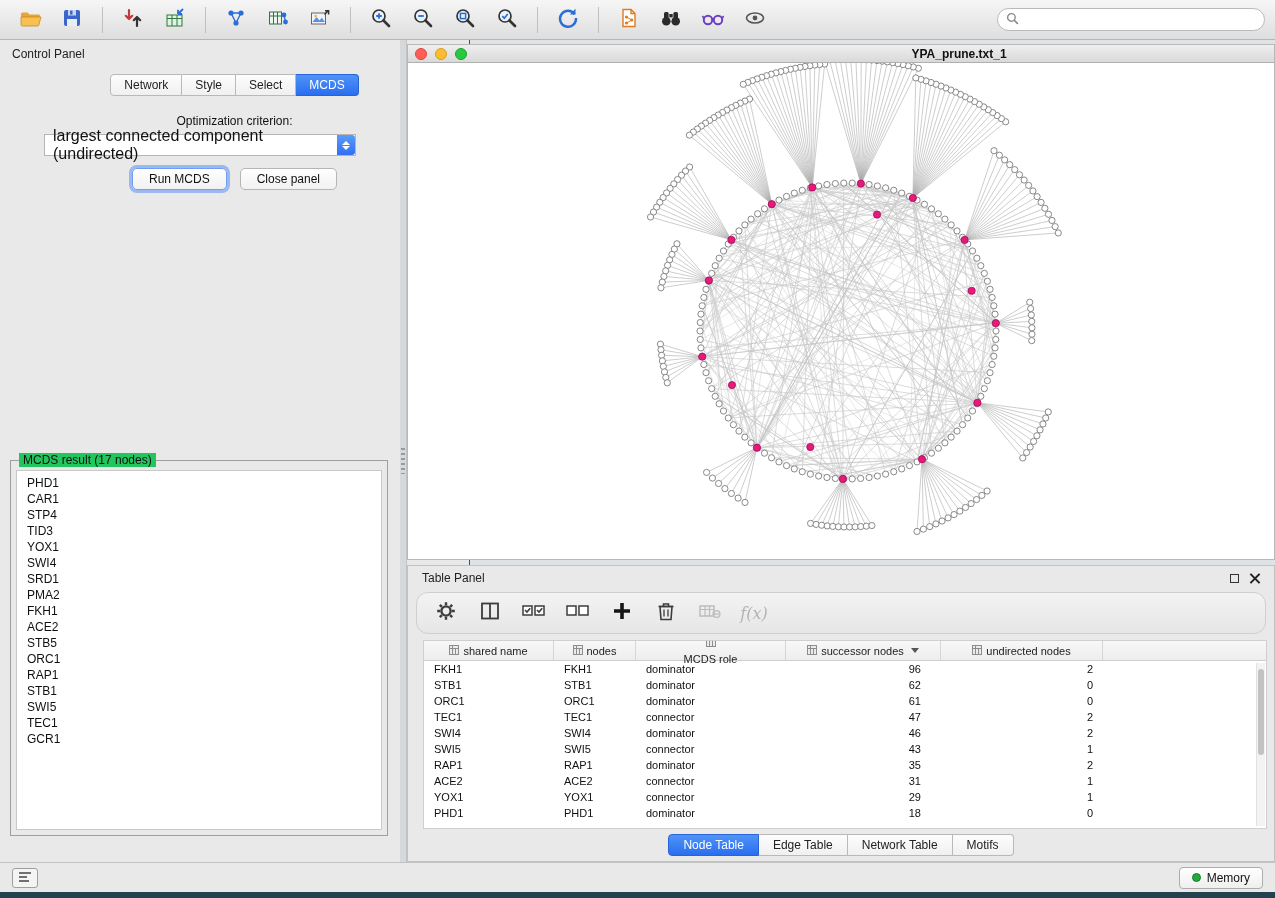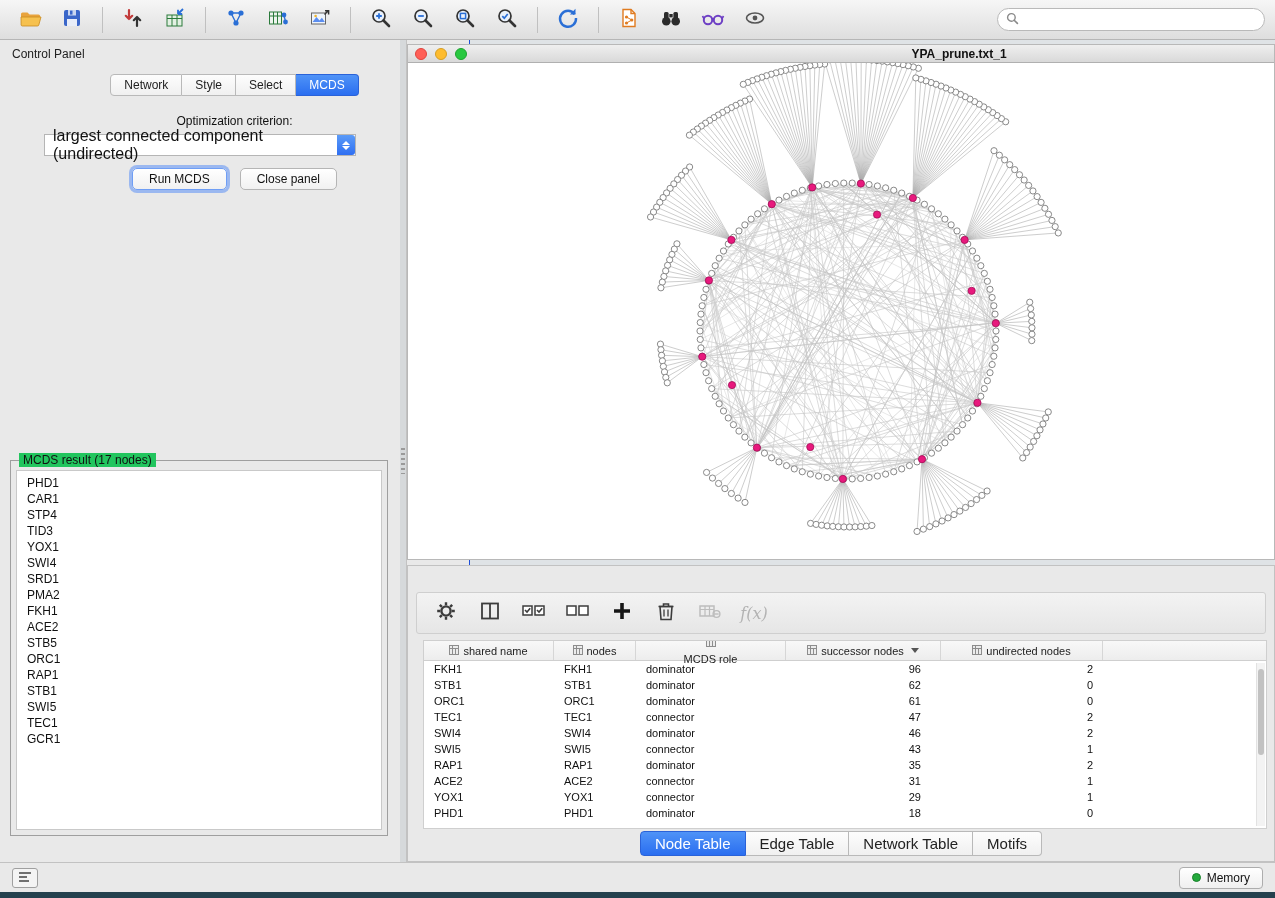--- a/index.html
+++ b/index.html
@@ -60,38 +60,38 @@
   .tl { width:12px; height:12px; border-radius:50%; }
   .tl.red{ background:#ff5f57; border:1px solid #e0443e;} .tl.yellow{ background:#febc2e; border:1px solid #d69e24;} .tl.green{ background:#28c840; border:1px solid #1da32f;}
   .nw-title { position:absolute; left:0; right:0; text-align:center; font-size:12px; font-weight:700; color:#111; transform:translateX(118px); }
   .nw-canvas { position:absolute; left:0; top:18px; right:0; bottom:0; background:#fff; }
 
   
   .table-panel { position:absolute; left:407px; top:565px; width:868px; height:297px; background:#e9e9e9; border:1px solid #c2c2c2; }
   .tp-titlebar { height:24px; display:flex; align-items:center; padding:0 14px; }
   .tp-title { font-size:12px; color:#222; }
   .tp-toolbar { position:absolute; left:8px; right:8px; top:26px; height:42px;
-    background:linear-gradient(#f3f3f3,#e6e6e6); border:1px solid #cfcfcf; border-radius:3px;
+    background:linear-gradient(#f3f3f3,#e6e6e6); border:1px solid #cfcfcf; border-radius:12px;
     display:flex; align-items:center; padding:16px 14px; gap:14px; }
   .tpbtn { width:30px; height:30px; display:flex; align-items:center; justify-content:center; }
   .fx-label { font-size:16px; font-style:italic; font-family:"DejaVu Serif","Liberation Serif",serif; color:#b3b3b3; }
   .tp-table { position:absolute; left:15px; right:7px; top:74px; bottom:32px; background:#fff; border:1px solid #cfcfcf; overflow:hidden; }
   .nt-head { display:flex; height:20px; background:linear-gradient(#f8f8f8,#ededed); border-bottom:1px solid #cfcfcf; }
   .th { display:flex; align-items:center; justify-content:center; gap:4px; font-size:11px; color:#222; border-right:1px solid #d6d6d6; }
   .thl { white-space:nowrap; }
   .sortchev { width:0; height:0; border-left:4px solid transparent; border-right:4px solid transparent; border-top:5px solid #555; margin-left:3px; }
   .trow { display:flex; height:16px; align-items:center; }
   .td { font-size:11px; color:#111; white-space:nowrap; overflow:hidden; }
   .c0{ width:130px; } .c1{ width:82px; } .c2{ width:150px;flex-direction:column; } .c3{ width:155px; } .c4{ width:162px; }
   .td.c0,.td.c1,.td.c2 { padding-left:10px; }
   .td.c3 { text-align:right; padding-right:20px; } .td.c4 { text-align:right; padding-right:10px; }
   .nt-scroll { position:absolute; right:1px; top:22px; bottom:2px; width:9px; background:#f3f3f3; border-left:1px solid #e2e2e2; }
   .nt-thumb { position:absolute; left:1px; right:1px; top:6px; height:86px; background:#c2c2c2; border-radius:4px; }
   .tp-tabs { position:absolute; left:0; right:0; bottom:5px; display:flex; justify-content:center; }
-  .tp-tab { font-size:15px; padding:3px 14px; background:linear-gradient(#fdfdfd,#f0f0f0); border:1px solid #b9b9b9; border-left:none; color:#222; }
+  .tp-tab { font-size:12px; padding:3px 14px; background:linear-gradient(#fdfdfd,#f0f0f0); border:1px solid #b9b9b9; border-left:none; color:#222; }
   .tp-tab:first-child { border-left:1px solid #b9b9b9; border-radius:4px 0 0 4px; }
   .tp-tab:last-child { border-radius:0 4px 4px 0; }
   .tp-tab.active { background:linear-gradient(#4f93f7,#2a6ef0); color:#fff; border-color:#2a62d8; }
 
   
   .status-bar { position:absolute; left:0; top:862px; width:1275px; height:30px; background:#e9e9e9; border-top:1px solid #c2c2c2;
     display:flex; align-items:center; padding:0 12px; }
   .menu-box { width:26px; height:20px; border:1px solid #9f9f9f; background:#f4f4f4; border-radius:3px; display:flex; align-items:center; justify-content:center; }
   .memory-btn { margin-left:auto; display:flex; align-items:center; gap:6px; font-size:12px; color:#111;
     background:linear-gradient(#ffffff,#efefef); border:1px solid #adadad; border-radius:4px; padding:3px 12px; }
@@ -1040,20 +1040,27 @@
         <circle cx="323.3744084662052" cy="176.88210165180254" r="3.6" fill="#e8197d" stroke="#a50b57" stroke-width="0.8"></circle>
         <circle cx="323.9926032593088" cy="322.0951375028095" r="3.6" fill="#e8197d" stroke="#a50b57" stroke-width="0.8"></circle>
         <circle cx="402.2999266862564" cy="384.02889498800874" r="3.6" fill="#e8197d" stroke="#a50b57" stroke-width="0.8"></circle>
         <circle cx="563.6373471183699" cy="227.82779073125684" r="3.6" fill="#e8197d" stroke="#a50b57" stroke-width="0.8"></circle>
         <circle cx="469.03062747196014" cy="151.5645128468804" r="3.6" fill="#e8197d" stroke="#a50b57" stroke-width="0.8"></circle>
       </svg>
   </div>
 </div>
 
 <div class="table-panel">
+  <div class="tp-titlebar">
+    <span class="tp-title">Table Panel</span>
+    <span class="winbtns">
+      <span class="wb-float"></span>
+      <span class="wb-close"></span>
+    </span>
+  </div>
   <div class="tp-toolbar">
     <span class="tpbtn">
         <span><svg width="22" height="22" viewBox="0 0 22 22">
             <circle cx="11" cy="11" r="4.6" fill="none" stroke="#3c3c3c" stroke-width="2.4"></circle>
             <g stroke="#3c3c3c" stroke-width="2.4">
               <path d="M11 2.2v3M11 16.8v3M2.2 11h3M16.8 11h3M4.8 4.8l2.1 2.1M15.1 15.1l2.1 2.1M17.2 4.8l-2.1 2.1M6.9 15.1l-2.1 2.1"></path>
             </g>
           </svg></span>
       </span>
     <span class="tpbtn">

